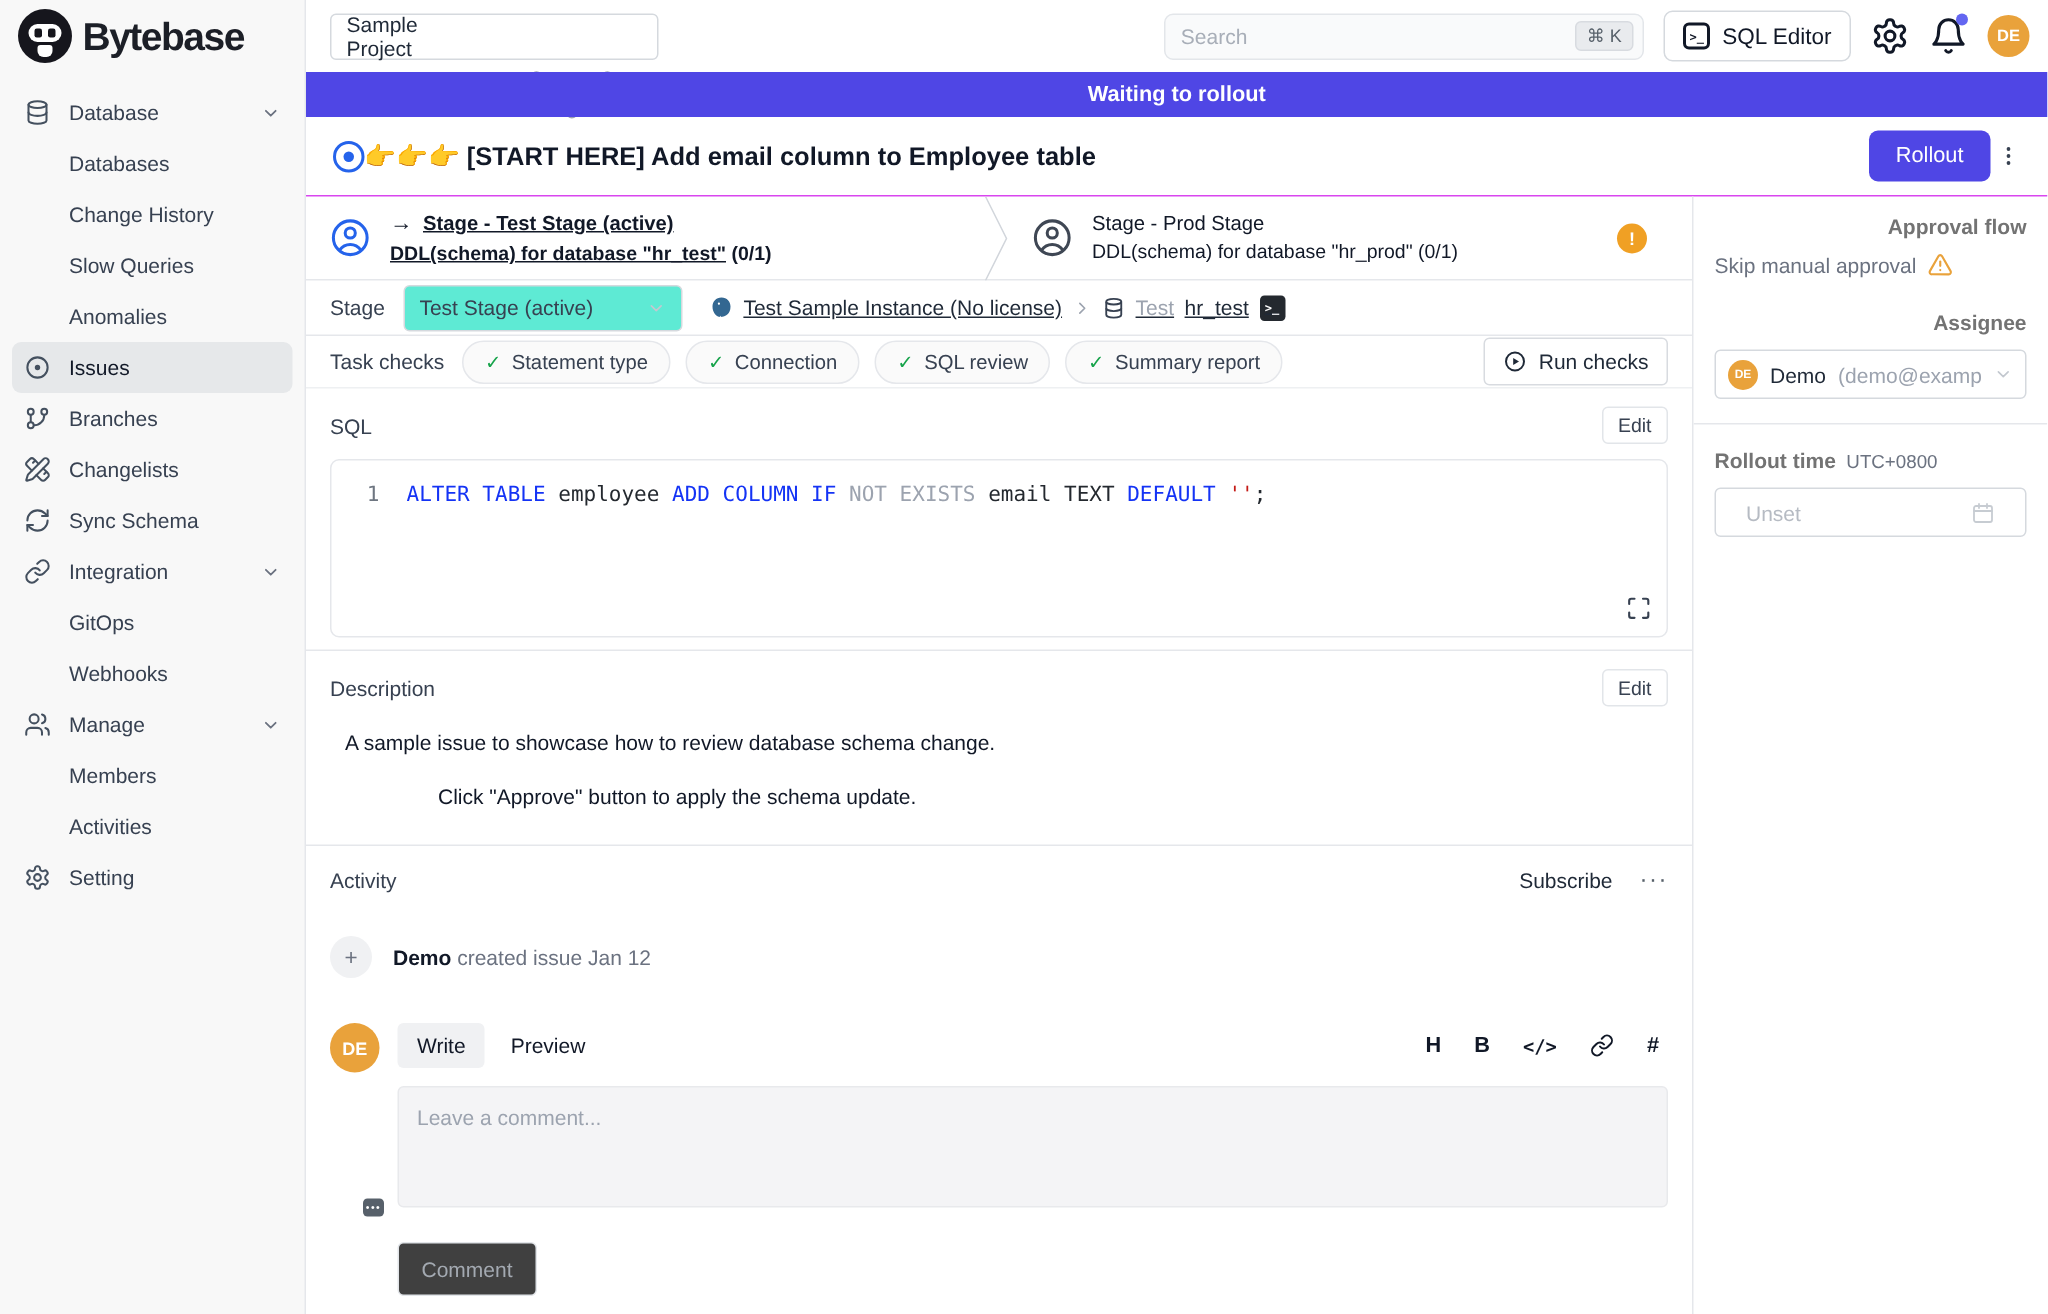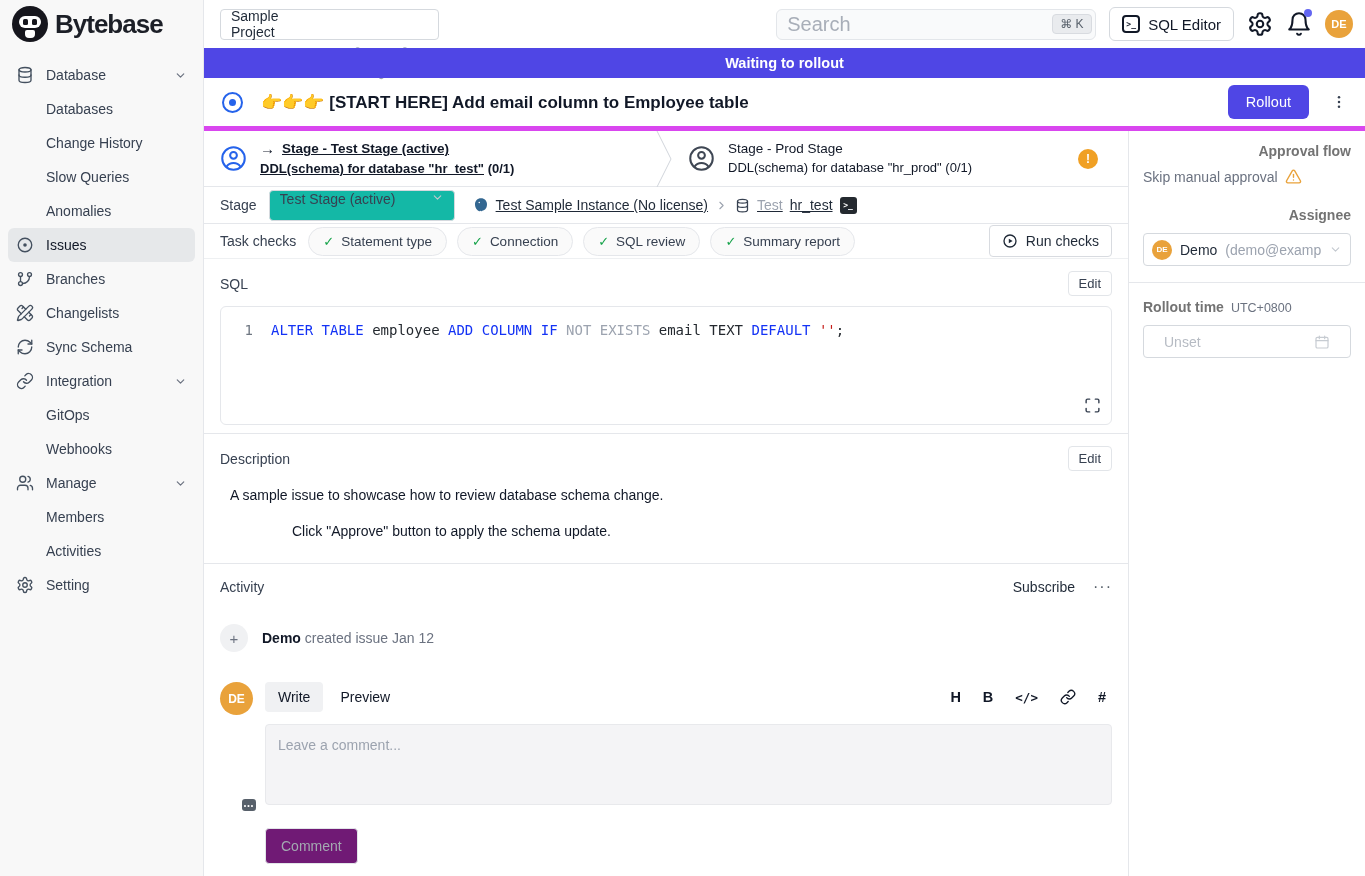--- a/index.html
+++ b/index.html
@@ -26,32 +26,32 @@
   .nav-item .ni-chev { color:#6b7280; }
 
   
   .main { flex:1; display:flex; flex-direction:column; min-width:0; }
 
   .topbar { height:48px; display:flex; align-items:center; padding:0 12px 0 16px; background:#fff; }
   .proj-select { width:219px; height:31px; border:1px solid #d5d9de; border-radius:4px; background:#fff; display:flex; align-items:center; padding:0 10px; gap:8px; color:#1f2937; cursor:pointer; }
   .proj-select span { flex:1; }
   .topbar-right { margin-left:auto; display:flex; align-items:center; gap:13px; }
   .search-wrap { width:320px; height:31px; background:#f9fafb; border:1px solid #e3e6ea; border-radius:6px; display:flex; align-items:center; padding:0 6px 0 10px; }
-  .search-wrap input { border:none; outline:none; background:transparent; flex:1; font-size:20px; color:#374151; font-family:inherit; }
+  .search-wrap input { border:none; outline:none; background:transparent; flex:1; font-size:14px; color:#374151; font-family:inherit; }
   .search-wrap input::placeholder { color:#a8aeb8; }
   .kbd-chip { background:#e9ebee; border:1px solid #d8dbe0; border-radius:4px; color:#57606a; font-size:12px; padding:2px 7px; white-space:nowrap; }
   .sqled-btn { height:34px; border:1px solid #d5d9de; border-radius:6px; background:#fff; display:flex; align-items:center; gap:8px; padding:0 12px; font-size:15px; color:#111827; cursor:pointer; }
   .term-sq { width:18px; height:18px; border:2px solid #111827; border-radius:4px; color:#111827; font-family:"DejaVu Sans Mono",monospace; font-size:8px; font-weight:bold; display:flex; align-items:center; justify-content:center; }
   .icon-btn { width:26px; height:26px; color:#111827; position:relative; cursor:pointer; }
   .bell-dot { position:absolute; top:-2px; right:0px; width:8px; height:8px; border-radius:50%; background:#6366f1; }
   .avatar { width:28px; height:28px; border-radius:50%; background:#e9a23b; color:#fff; font-size:11px; font-weight:700; display:flex; align-items:center; justify-content:center; cursor:pointer; }
 
   .banner { height:30px; background:#4f46e5; color:#fff; display:flex; align-items:center; justify-content:center; font-weight:600; font-size:14.5px; }
 
-  .title-row { height:53px; display:flex; align-items:center; gap:18px; padding:0 14px 0 18px; border-bottom:5px solid #d946ef; }
+  .title-row { height:53px; display:flex; align-items:center; gap:0; padding:0 14px 0 18px; border-bottom:1px solid #d946ef; }
   .status-ring { width:21px; height:21px; border-radius:50%; border:2.5px solid #2563eb; display:flex; align-items:center; justify-content:center; }
   .status-ring i { width:7px; height:7px; border-radius:50%; background:#2563eb; }
   .issue-title { font-size:17px; font-weight:700; color:#111827; flex:1; white-space:nowrap; overflow:hidden; }
   .rollout-btn { background:#4f46e5; color:#fff; border:none; border-radius:6px; padding:9px 18px; font-size:14.5px; font-family:inherit; cursor:pointer; }
   .kebab { width:24px; height:24px; color:#374151; cursor:pointer; display:flex; align-items:center; justify-content:center; }
 
   .content-row { flex:1; display:flex; min-height:0; }
   .content { flex:1; min-width:0; display:flex; flex-direction:column; overflow:hidden; }
 
   
@@ -67,21 +67,21 @@
   .stage-l1 .arrow { font-size:15px; font-weight:700; }
   .stage-l1.bold, .stage-l2.bold { font-weight:700; }
   .u { text-decoration:underline; }
   .stage-l2 { font-size:13px; color:#111827; }
   .stage-sep { width:16px; align-self:stretch; color:#d1d5db; }
   .warn-circle { margin-left:auto; margin-right:14px; width:20px; height:20px; border-radius:50%; background:#f0a024; color:#fff; font-weight:700; font-size:12px; display:flex; align-items:center; justify-content:center; flex:0 0 20px; }
 
   
   .stage-row { height:47px; display:flex; align-items:center; gap:12px; padding:0 16px; border-bottom:1px solid #e5e7eb; }
   .stage-row-label { color:#374151; }
-  .select-box { height:31px; border:1px solid #d5d9de; border-radius:4px; background:#14b8a6; display:flex; gap:8px; padding:0 10px; color:#374151; cursor:pointer; }
+  .select-box { height:31px; border:1px solid #d5d9de; border-radius:4px; background:#5eead4; display:flex; align-items:center; gap:8px; padding:0 10px; color:#374151; cursor:pointer; }
   .select-box.stage-select { width:186px; }
   .select-box .sel-text { flex:1; white-space:nowrap; overflow:hidden; }
   .crumb { display:flex; align-items:center; gap:7px; margin-left:6px; min-width:0;text-decoration:underline; }
   .crumb .ctext { color:#1f2937; white-space:nowrap; }
   .crumb .muted { color:#9ca3af; }
   .crumb-chev { color:#9ca3af; }
   .db-ic { color:#374151; }
   .term-sq-dark { width:17px; height:17px; background:#24292f; border-radius:3px; color:#fff; font-family:"DejaVu Sans Mono",monospace; font-size:8px; font-weight:bold; display:flex; align-items:center; justify-content:center; cursor:pointer; }
 
   
@@ -125,21 +125,21 @@
   .cmt-editor { flex:1; min-width:0; }
   .cmt-tabs { display:flex; align-items:center; gap:4px; }
   .cmt-tab { padding:7px 13px; border-radius:4px; color:#111827; cursor:pointer; }
   .cmt-tab.active { background:#f0f1f3; }
   .cmt-toolbar { margin-left:auto; display:flex; align-items:center; gap:22px; color:#111827; padding-right:6px; }
   .tb-ic { font-weight:700; font-size:14.5px; cursor:pointer; }
   .tb-ic.code { font-family:"DejaVu Sans Mono",monospace; font-size:12.5px; }
   .tb-svg { width:16px; height:16px; cursor:pointer; }
   .cmt-textarea { margin-top:12px; width:100%; height:81px; background:#f4f4f6; border:1px solid #e8e9ec; border-radius:4px; padding:12px; font-family:inherit; font-size:14px; color:#374151; resize:none; outline:none; }
   .cmt-textarea::placeholder { color:#9ca3af; }
-  .comment-btn { margin:16px 0 0 45px; border:1px solid #e2e5e9; background:#701a75; border-radius:4px; padding:9px 15px; font-size:14px; color:#a3a9b1; font-family:inherit; cursor:pointer; }
+  .comment-btn { margin:16px 0 0 45px; border:1px solid #e2e5e9; background:#404040; border-radius:4px; padding:9px 15px; font-size:14px; color:#a3a9b1; font-family:inherit; cursor:pointer; }
 
   
   .rightpanel { width:237px; flex:0 0 237px; border-left:1px solid #e5e7eb; padding:12px 14px; overflow:hidden; }
   .rp-h { font-weight:600; color:#737373;text-align:right; }
   .rp-skip { margin-top:9px; display:flex; align-items:center; gap:7px; color:#6b7280; }
   .rp-skip .tri { width:17px; height:17px; color:#e9a23b; }
   .rp-assignee-label { margin-top:22px; }
   .rp-select { margin-top:10px; height:33px; border:1px solid #d5d9de; border-radius:4px; display:flex; align-items:center; gap:8px; padding:0 8px; cursor:pointer; }
   .rp-avatar { width:20px; height:20px; border-radius:50%; background:#e9a23b; color:#fff; font-size:8px; font-weight:700; display:flex; align-items:center; justify-content:center; flex:0 0 20px; }
   .rp-name { color:#1f2937; white-space:nowrap; }

